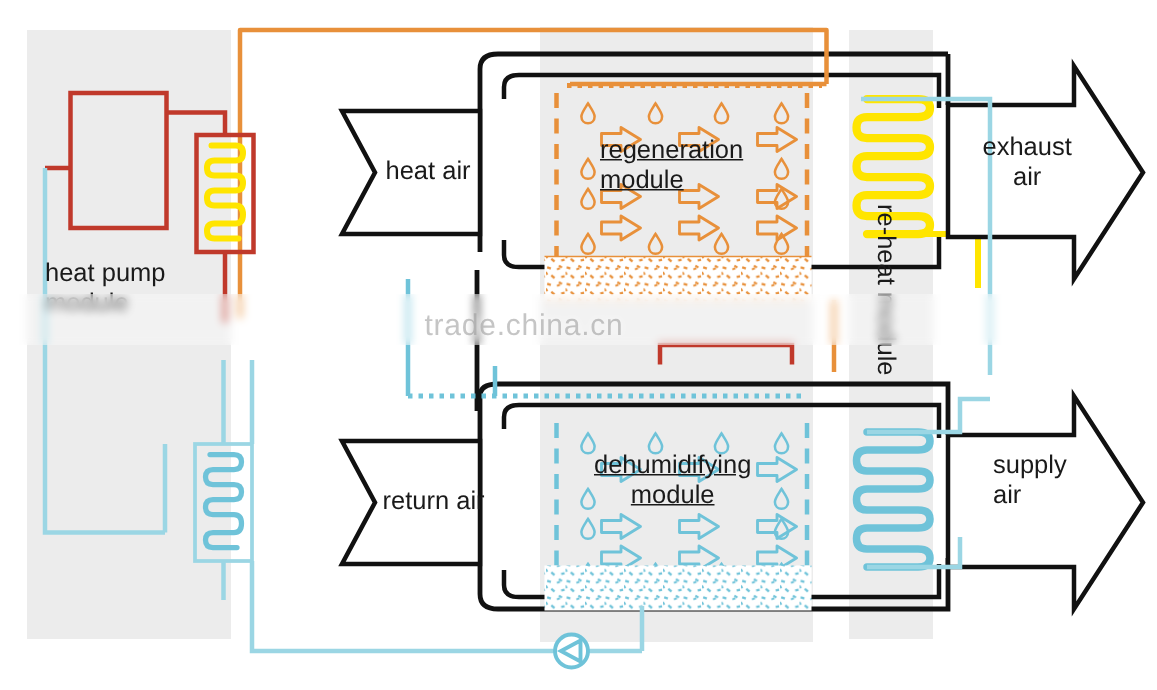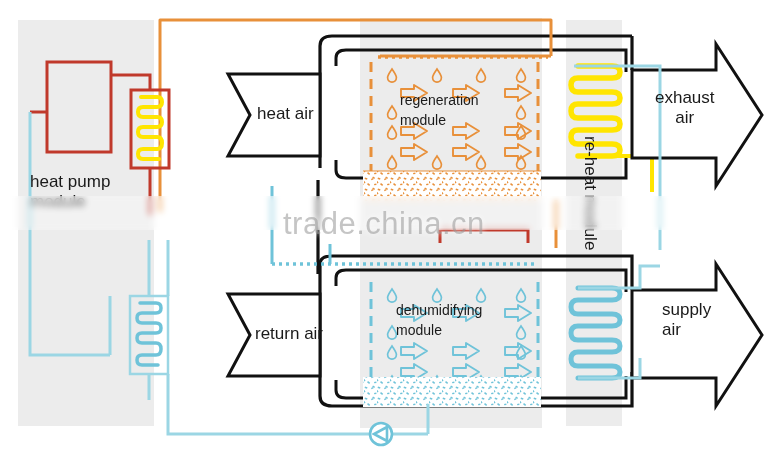--- a/index.html
+++ b/index.html
@@ -1,22 +1,22 @@
 <!DOCTYPE html>
 <html><head>
 <meta charset="utf-8">
 <style>
   html,body{margin:0;padding:0;background:#ffffff;}
   body{font-family:"Liberation Sans", sans-serif;}
   #stage{position:relative;width:771px;height:460px;background:#fff;overflow:hidden;}
   #stage svg{position:absolute;left:0;top:0;}
   .lbl{position:absolute;color:#1a1a1a;font-family:"Liberation Sans", sans-serif;
        font-size:17px;line-height:20px;white-space:pre;}
-  .lbl.mod{font-size:14px;}
-  .wm{position:absolute;left:283px;top:206px;font-size:31px;letter-spacing:.5px;
+  .lbl.mod{font-size:17px;text-decoration:underline;}
+  .wm{position:absolute;left:283px;top:206px;font-size:20px;letter-spacing:.5px;
       color:rgba(150,150,150,.55);font-family:"Liberation Sans", sans-serif;
       text-shadow:0 0 6px rgba(255,255,255,.9);pointer-events:none;}
   .blurband{position:absolute;left:0;top:196px;width:771px;height:34px;
       backdrop-filter:blur(3px);-webkit-backdrop-filter:blur(3px);
       background:rgba(255,255,255,.35);pointer-events:none;}
   .vtext{position:absolute;transform:rotate(90deg);transform-origin:left top;
       font-size:17px;color:#1a1a1a;white-space:pre;}
 </style>
 </head>
 <body>
@@ -291,21 +291,21 @@
 
 <div class="lbl" style="left:655px;top:88px;text-align:center;">exhaust
 air</div>
 
 <div class="lbl" style="left:662px;top:300px;">supply
 air</div>
 
 <div class="lbl mod" style="left:400px;top:90px;">regeneration
 module</div>
 
-<div class="lbl mod" style="left:396px;top:300px;">dehumidifying
+<div class="lbl mod" style="left:396px;top:300px;text-align:center;">dehumidifying
 module</div>
 
 <div class="vtext" style="left:600px;top:136px;">re-heat module</div>
 
 <div class="blurband"></div>
 <div class="wm">trade.china.cn</div>
 
 </div>
 
 </body></html>

